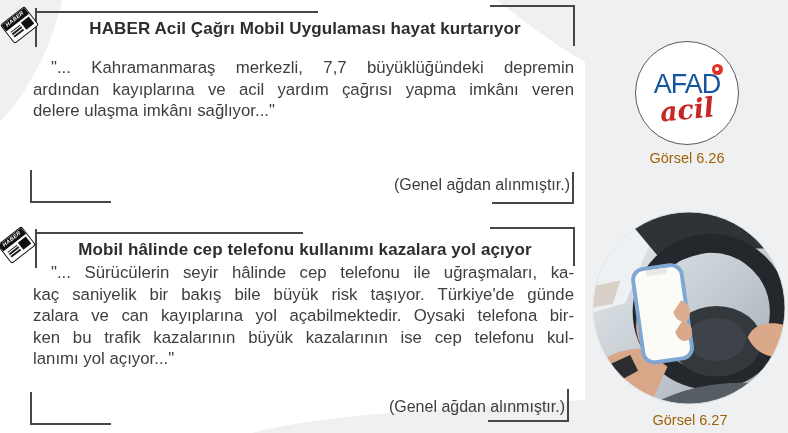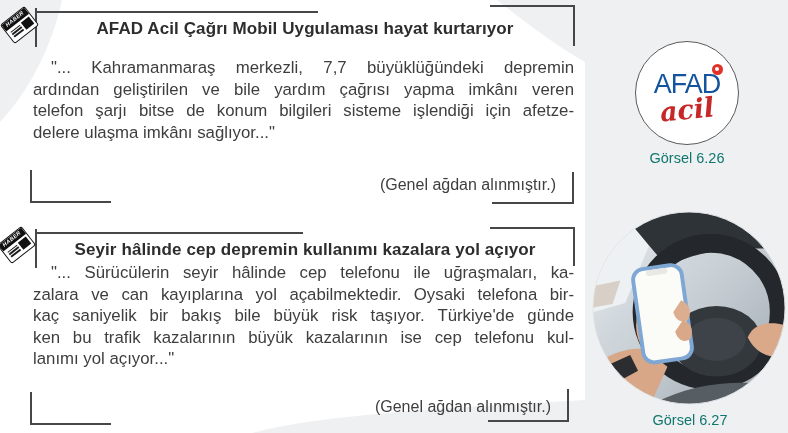--- a/index.html
+++ b/index.html
@@ -19,21 +19,21 @@
     font-size:17px; font-weight:bold; color:#2d2d2d; letter-spacing:0.1px;
   }
   .article-body{ position:absolute; left:33px; width:541px; color:#3e3e3e; }
   .body-line{
     font-size:16.8px; line-height:21.5px; height:21.5px;
     text-align:justify; text-align-last:justify; white-space:normal;
   }
   .body-line.first{ text-indent:18px; }
   .body-line.last{ text-align-last:left; }
   .article-source{
-    position:absolute; width:541px; left:33px; text-align:right; padding-right:18px;
+    position:absolute; width:541px; left:33px; text-align:right; padding-right:4px;
     font-size:16px; color:#3e3e3e;
   }
 
   
   .news-icon{ position:absolute; width:42px; height:42px; }
   .news-card{
     position:absolute; left:4px; top:9px; width:31px; height:24px;
     background:#ffffff; border:1.6px solid #141414; border-radius:2.5px;
     transform:rotate(-38deg); overflow:hidden;
   }
@@ -43,21 +43,21 @@
     letter-spacing:0.4px; font-style:italic;
   }
   .news-card .nbody{ display:flex; padding:2px 2.5px 0 2.5px; gap:2px; }
   .news-card .nlines{ flex:1; padding-top:1px; }
   .news-card .nlines div{ height:1.4px; background:#1c1c1c; margin-bottom:1.6px; }
   .news-card .nphoto{ width:10px; height:9px; background:#101010; }
 
   
   .figure-caption{
     position:absolute; width:200px; text-align:center;
-    font-size:14.5px; color:#0f766e;
+    font-size:14.5px; color:#a16207;
   }
   .afad-circle{
     position:absolute; left:635px; top:41px; width:104px; height:104px;
     background:#ffffff; border:1.5px solid #5a5a5a; border-radius:50%;
   }
   .afad-word{
     position:absolute; left:0; top:27px; width:100%; text-align:center;
     font-size:27px; font-weight:normal; color:#14549f; letter-spacing:-1px;
   }
   .afad-dot{
@@ -105,26 +105,25 @@
           <div class="nlines">
               <div></div>
               <div></div>
               <div></div>
             </div>
           <div class="nphoto"></div>
         </div>
       </div>
     </div>
 
-    <div class="article-title" style="top:19px;">AFAD Acil Çağrı Mobil Uygulaması hayat kurtarıyor</div>
+    <div class="article-title" style="top:19px;">HABER Acil Çağrı Mobil Uygulaması hayat kurtarıyor</div>
 
     <div class="article-body" style="top:57px;">
       <div class="body-line first">"... Kahramanmaraş merkezli, 7,7 büyüklüğündeki depremin</div>
-      <div class="body-line">ardından geliştirilen ve bile yardım çağrısı yapma imkânı veren</div>
-      <div class="body-line">telefon şarjı bitse de konum bilgileri sisteme işlendiği için afetze-</div>
+      <div class="body-line">ardından kayıplarına ve acil yardım çağrısı yapma imkânı veren</div>
       <div class="body-line last">delere ulaşma imkânı sağlıyor..."</div>
     </div>
 
     <div class="article-source" style="top:176px;">(Genel ağdan alınmıştır.)</div>
   </div>
 
   <div class="article">
     <div class="frame-line" style="left:35px;top:229px;width:2px;height:39px;"></div>
     <div class="frame-line" style="left:35px;top:232px;width:268px;height:2px;"></div>
     <div class="frame-line" style="left:490px;top:227px;width:85px;height:2px;"></div>
@@ -141,26 +140,26 @@
           <div class="nlines">
               <div></div>
               <div></div>
               <div></div>
             </div>
           <div class="nphoto"></div>
         </div>
       </div>
     </div>
 
-    <div class="article-title" style="top:240px;">Seyir hâlinde cep depremin kullanımı kazalara yol açıyor</div>
+    <div class="article-title" style="top:240px;">Mobil hâlinde cep telefonu kullanımı kazalara yol açıyor</div>
 
     <div class="article-body" style="top:262px;">
       <div class="body-line first">"... Sürücülerin seyir hâlinde cep telefonu ile uğraşmaları, ka-</div>
+      <div class="body-line">kaç saniyelik bir bakış bile büyük risk taşıyor. Türkiye'de günde</div>
       <div class="body-line">zalara ve can kayıplarına yol açabilmektedir. Oysaki telefona bir-</div>
-      <div class="body-line">kaç saniyelik bir bakış bile büyük risk taşıyor. Türkiye'de günde</div>
       <div class="body-line">ken bu trafik kazalarının büyük kazalarının ise cep telefonu kul-</div>
       <div class="body-line last">lanımı yol açıyor..."</div>
     </div>
 
     <div class="article-source" style="top:398px; width:536px;">(Genel ağdan alınmıştır.)</div>
   </div>
 
   <div class="afad-circle">
     <div class="afad-word">AFAD</div>
     <div class="afad-dot"></div>

